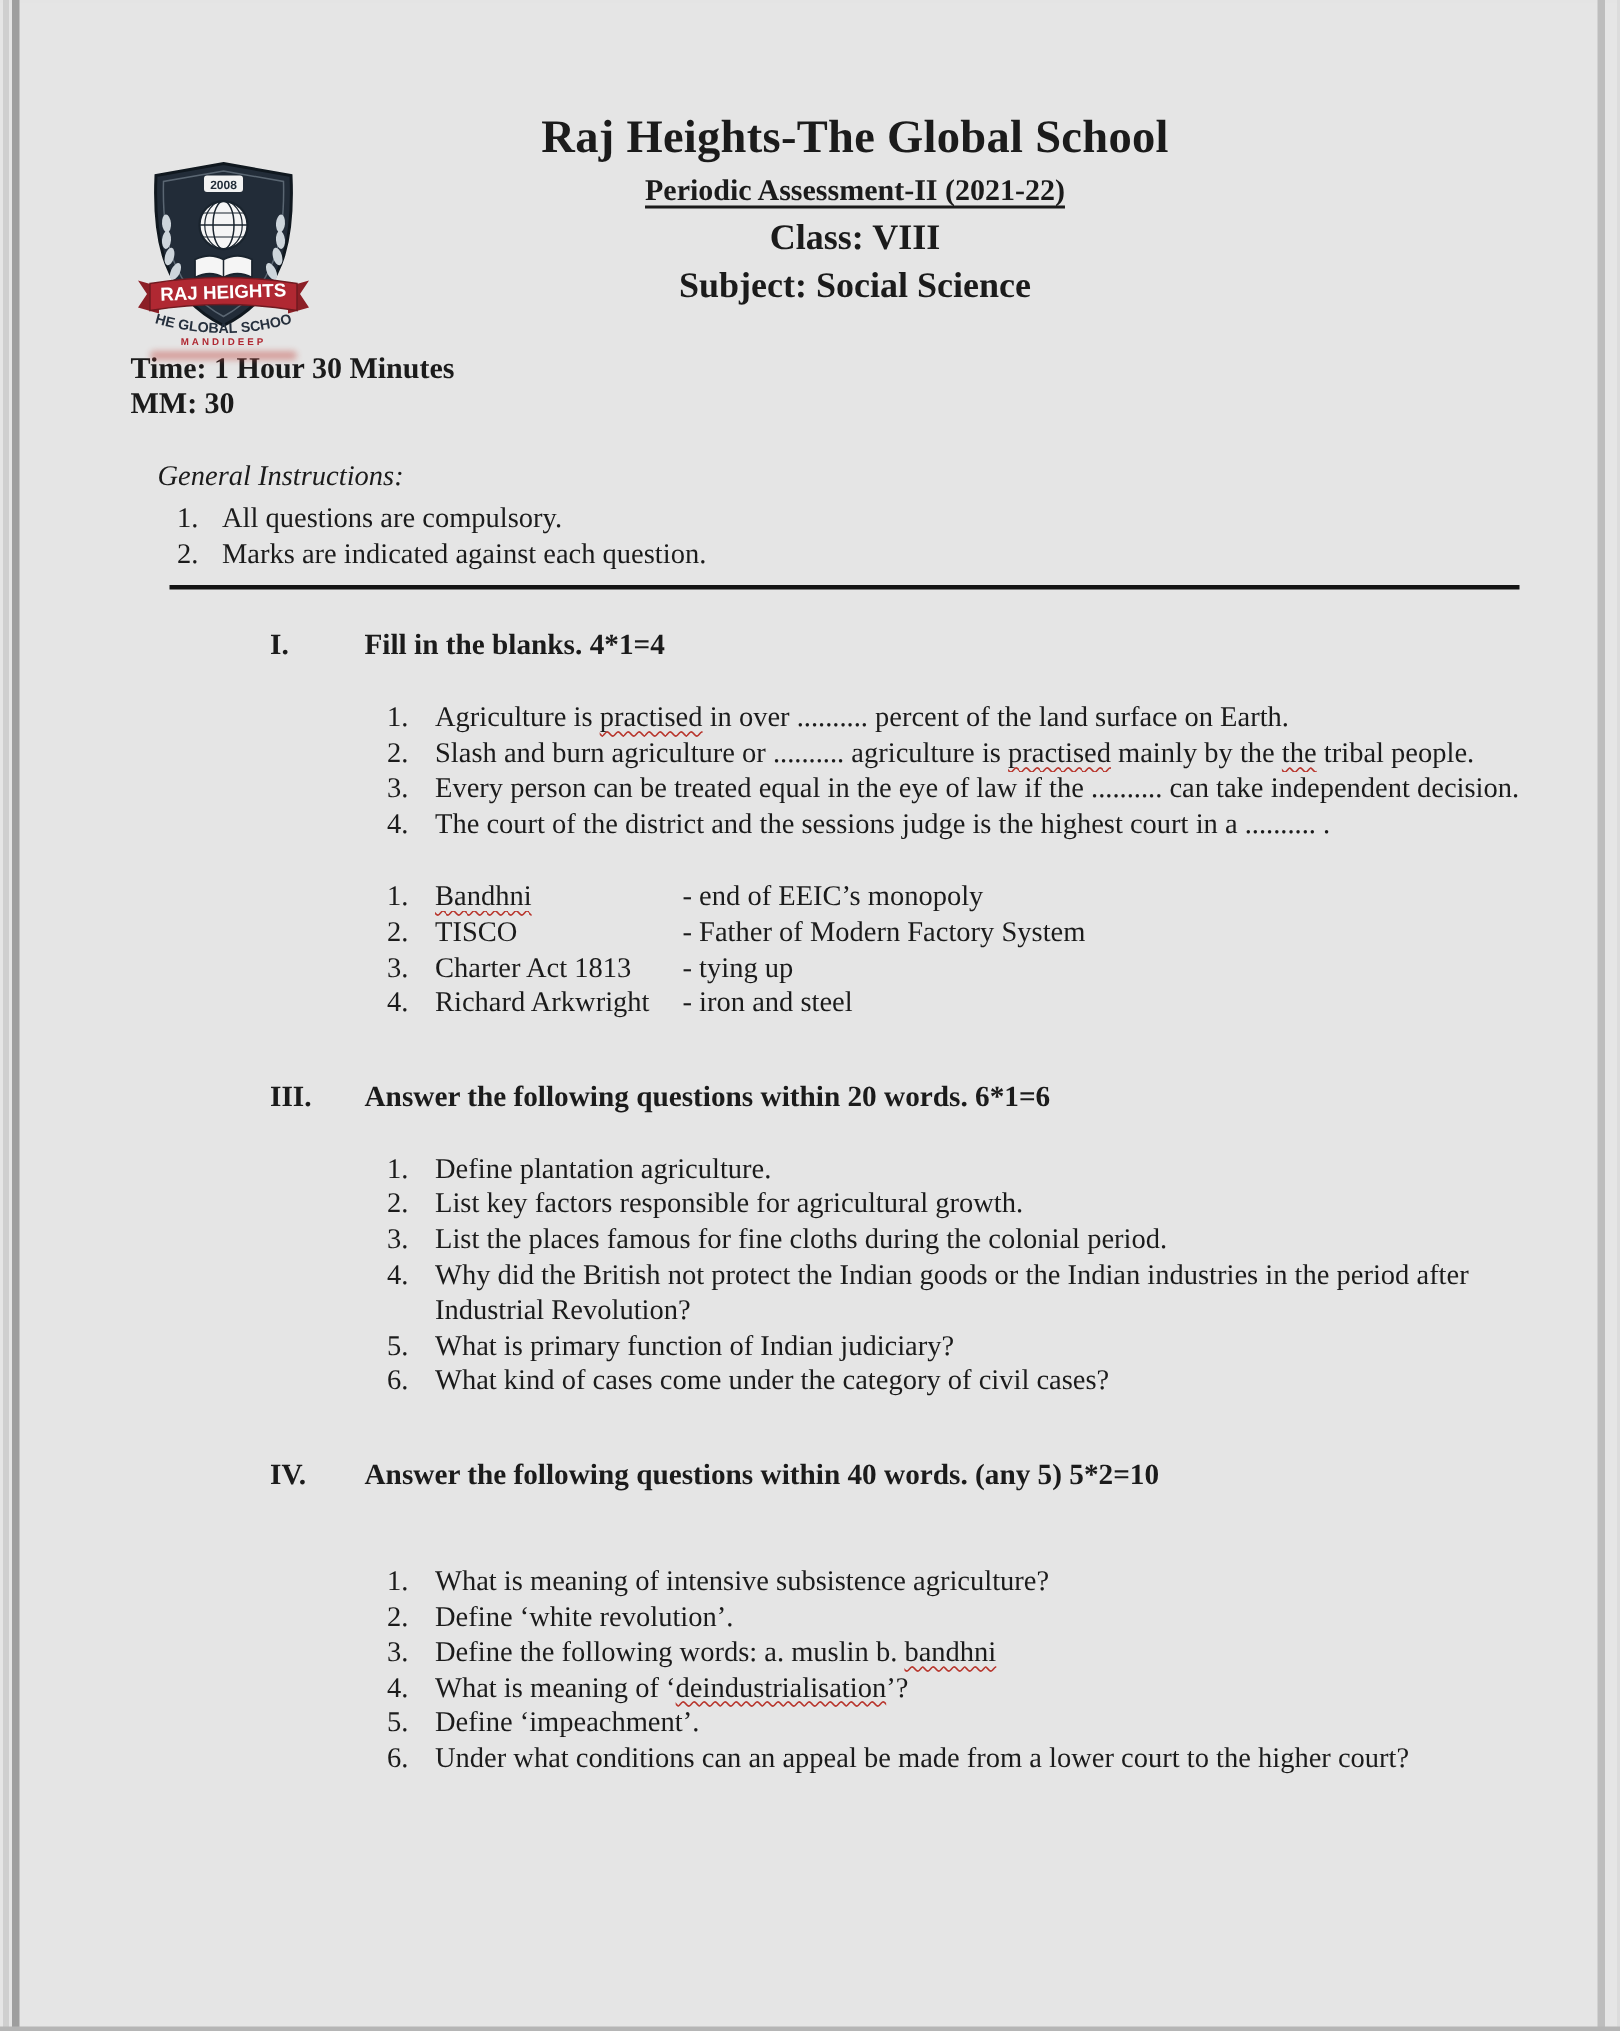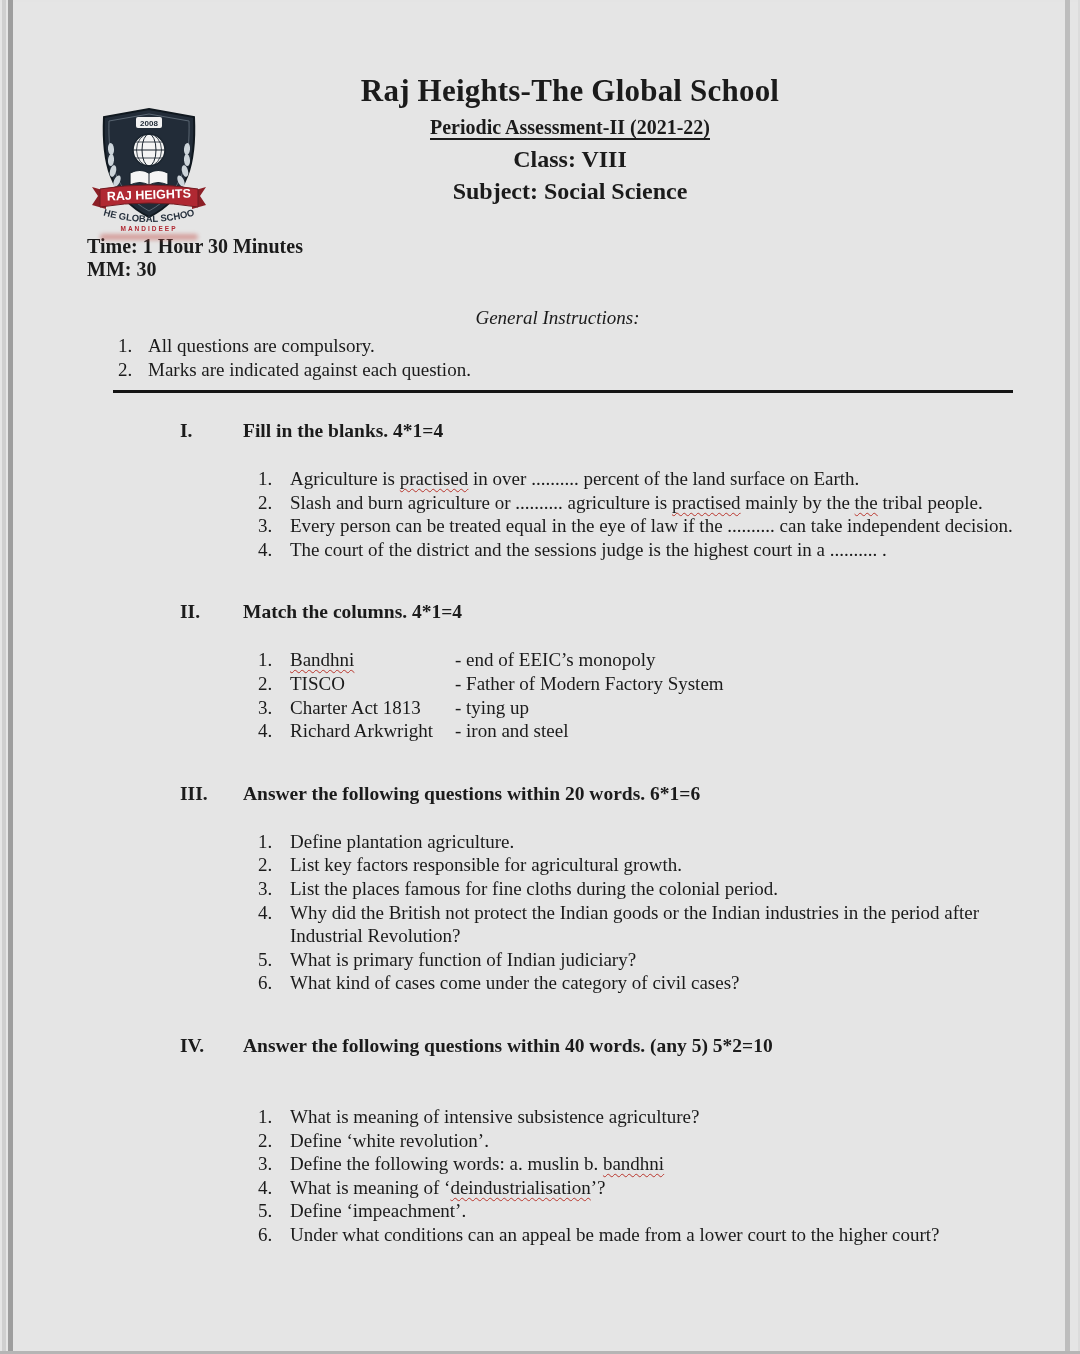--- a/index.html
+++ b/index.html
@@ -23,21 +23,21 @@
   
   .logo{position:absolute;left:86px;top:103px;width:126px;height:140px;}
   .header-block{padding-top:73px;margin:0 80px 0 140px;text-align:center;}
   .school-name{font-size:31px;font-weight:bold;margin:0 0 7px 0;letter-spacing:.2px;}
   .assessment{font-size:20px;font-weight:bold;text-decoration:underline;text-underline-offset:4px;text-decoration-thickness:2px;margin-bottom:7px;text-align:center;}
   .class-line,.subject-line{font-size:24px;font-weight:bold;margin-bottom:5px;}
 
   .meta-row{display:flex;justify-content:space-between;margin:30px 155px 0 87px;font-weight:bold;font-size:20px;flex-direction:column;}
 
   .instructions{margin:26px 70px 0 105px;font-size:19px;}
-  .gi-title{font-style:italic;margin-bottom:5px;text-align:center;}
+  .gi-title{font-style:italic;margin-bottom:5px;}
   .gi-item{display:flex;margin-left:13px;line-height:24px;}
   .gi-num{width:30px;flex:0 0 30px;}
 
   .rule{border:none;border-top:3px solid #141414;margin:8px 67px 0 113px;}
 
   
   .sec-head{margin:40px 68px 0 180px;font-size:19.5px;font-weight:bold;display:flex;}
   .sec-head.first{margin-top:27px;}
   .sec-num{width:63px;flex:0 0 63px;}
   .q-list{margin:25px 64px 0 258px;font-size:19px;line-height:23.6px;}
@@ -166,24 +166,20 @@
             <span class="q-num">3.</span>
             <span class="q-text"><span>Every person can be treated equal in the eye of law if the .......... can take independent decision.</span></span>
           </div>
           <div class="q-row">
             <span class="q-num">4.</span>
             <span class="q-text"><span>The court of the district and the sessions judge is the highest court in a .......... .</span></span>
           </div>
         </div>
       </section>
       <section>
-        <div class="sec-head">
-          <span class="sec-num">II.</span>
-          <span class="sec-title">Match the columns. 4*1=4</span>
-        </div>
         <div class="q-list">
           <div class="q-row">
             <span class="q-num">1.</span>
             <span class="match-left"><span class="squig">Bandhni</span></span>
             <span class="match-right">- end of EEIC’s monopoly</span>
           </div>
           <div class="q-row">
             <span class="q-num">2.</span>
             <span class="match-left"><span>TISCO</span></span>
             <span class="match-right">- Father of Modern Factory System</span>

